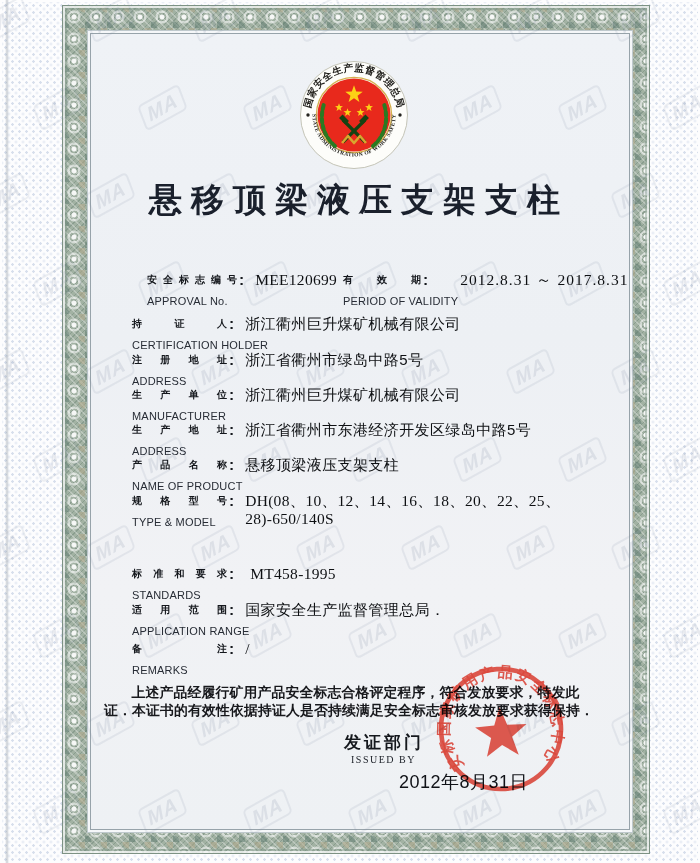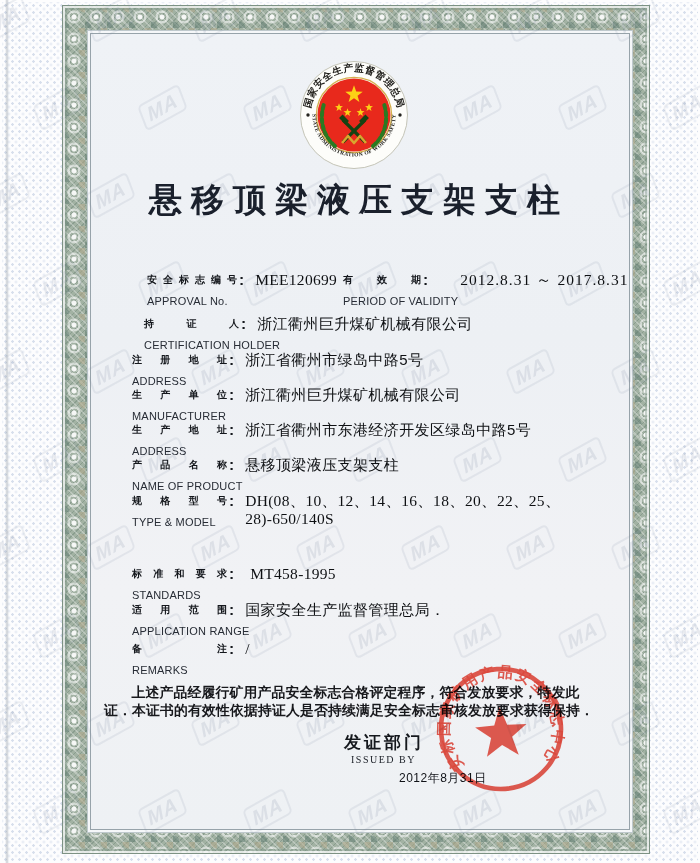--- a/index.html
+++ b/index.html
@@ -81,21 +81,21 @@
   }
   .fval.ascii{font-family:"Liberation Serif",serif;font-size:15.5px;letter-spacing:.3px;}
   .fval.wrap{white-space:normal;width:360px;}
   .statement{
     left:104px;top:684px;width:502px;
     font-size:13.8px;line-height:17.5px;letter-spacing:.2px;
     font-weight:600;color:#17181c;text-indent:2em;
   }
   .issued-cn{left:344px;top:731px;font-size:17px;font-weight:bold;letter-spacing:3px;}
   .issued-en{left:351px;top:754px;font-family:"Liberation Serif",serif;font-size:10px;letter-spacing:1.5px;color:#20242c;}
-  .issue-date{left:399px;top:770px;font-size:12px;letter-spacing:.5px;color:#101217;}
+  .issue-date{left:399px;top:770px;font-size:18px;letter-spacing:.5px;color:#101217;}
   .stamp{left:435px;top:663px;width:132px;height:132px;z-index:6;mix-blend-mode:multiply;opacity:.92;}
 </style>
 </head>
 <body>
 
 <div class="page">
 
   <div class="band"></div>
   <div class="paper"></div>
   <div class="wm-layer" id="wm">
@@ -219,21 +219,21 @@
   </div>
   <div class="fg frow" style="left:343px;top:271px">
     <div class="flabel" style="width:78px">
       <div class="cn" style="width:78px">有效期</div>
       <div class="en">PERIOD OF VALIDITY</div>
     </div>
     <div class="fcolon">:</div>
     <div class="fval ascii" style="margin-left:32px;letter-spacing:1px">2012.8.31 ～ 2017.8.31</div>
   </div>
 
-  <div class="fg frow" style="left:144px;top:315px">
+  <div class="fg frow" style="left:132px;top:315px">
     <div class="flabel" style="width:95px">
       <div class="cn" style="width:95px">持证人</div>
       <div class="en">CERTIFICATION HOLDER</div>
     </div>
     <div class="fcolon">:</div>
     <div class="fval">浙江衢州巨升煤矿机械有限公司</div>
   </div>
 
   <div class="fg frow" style="left:132px;top:351px">
     <div class="flabel" style="width:95px">

